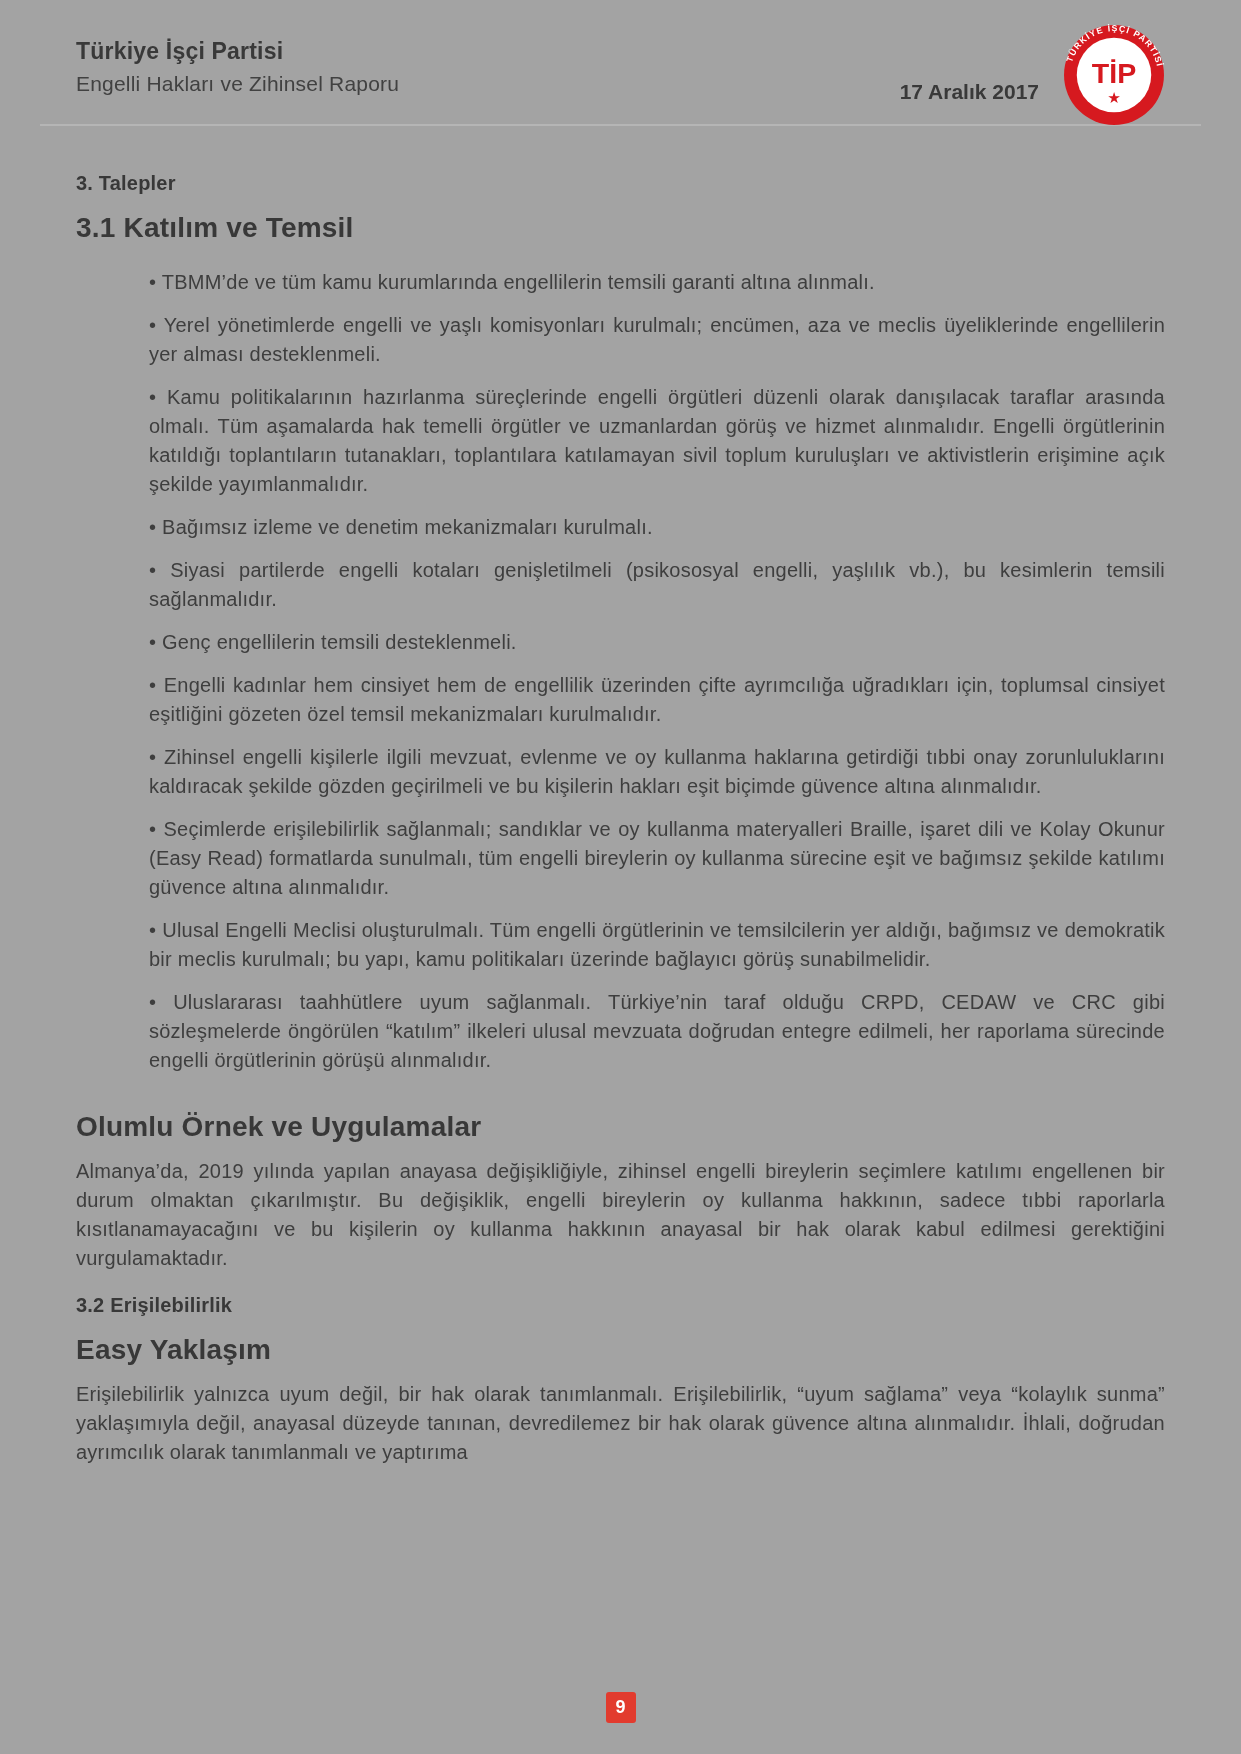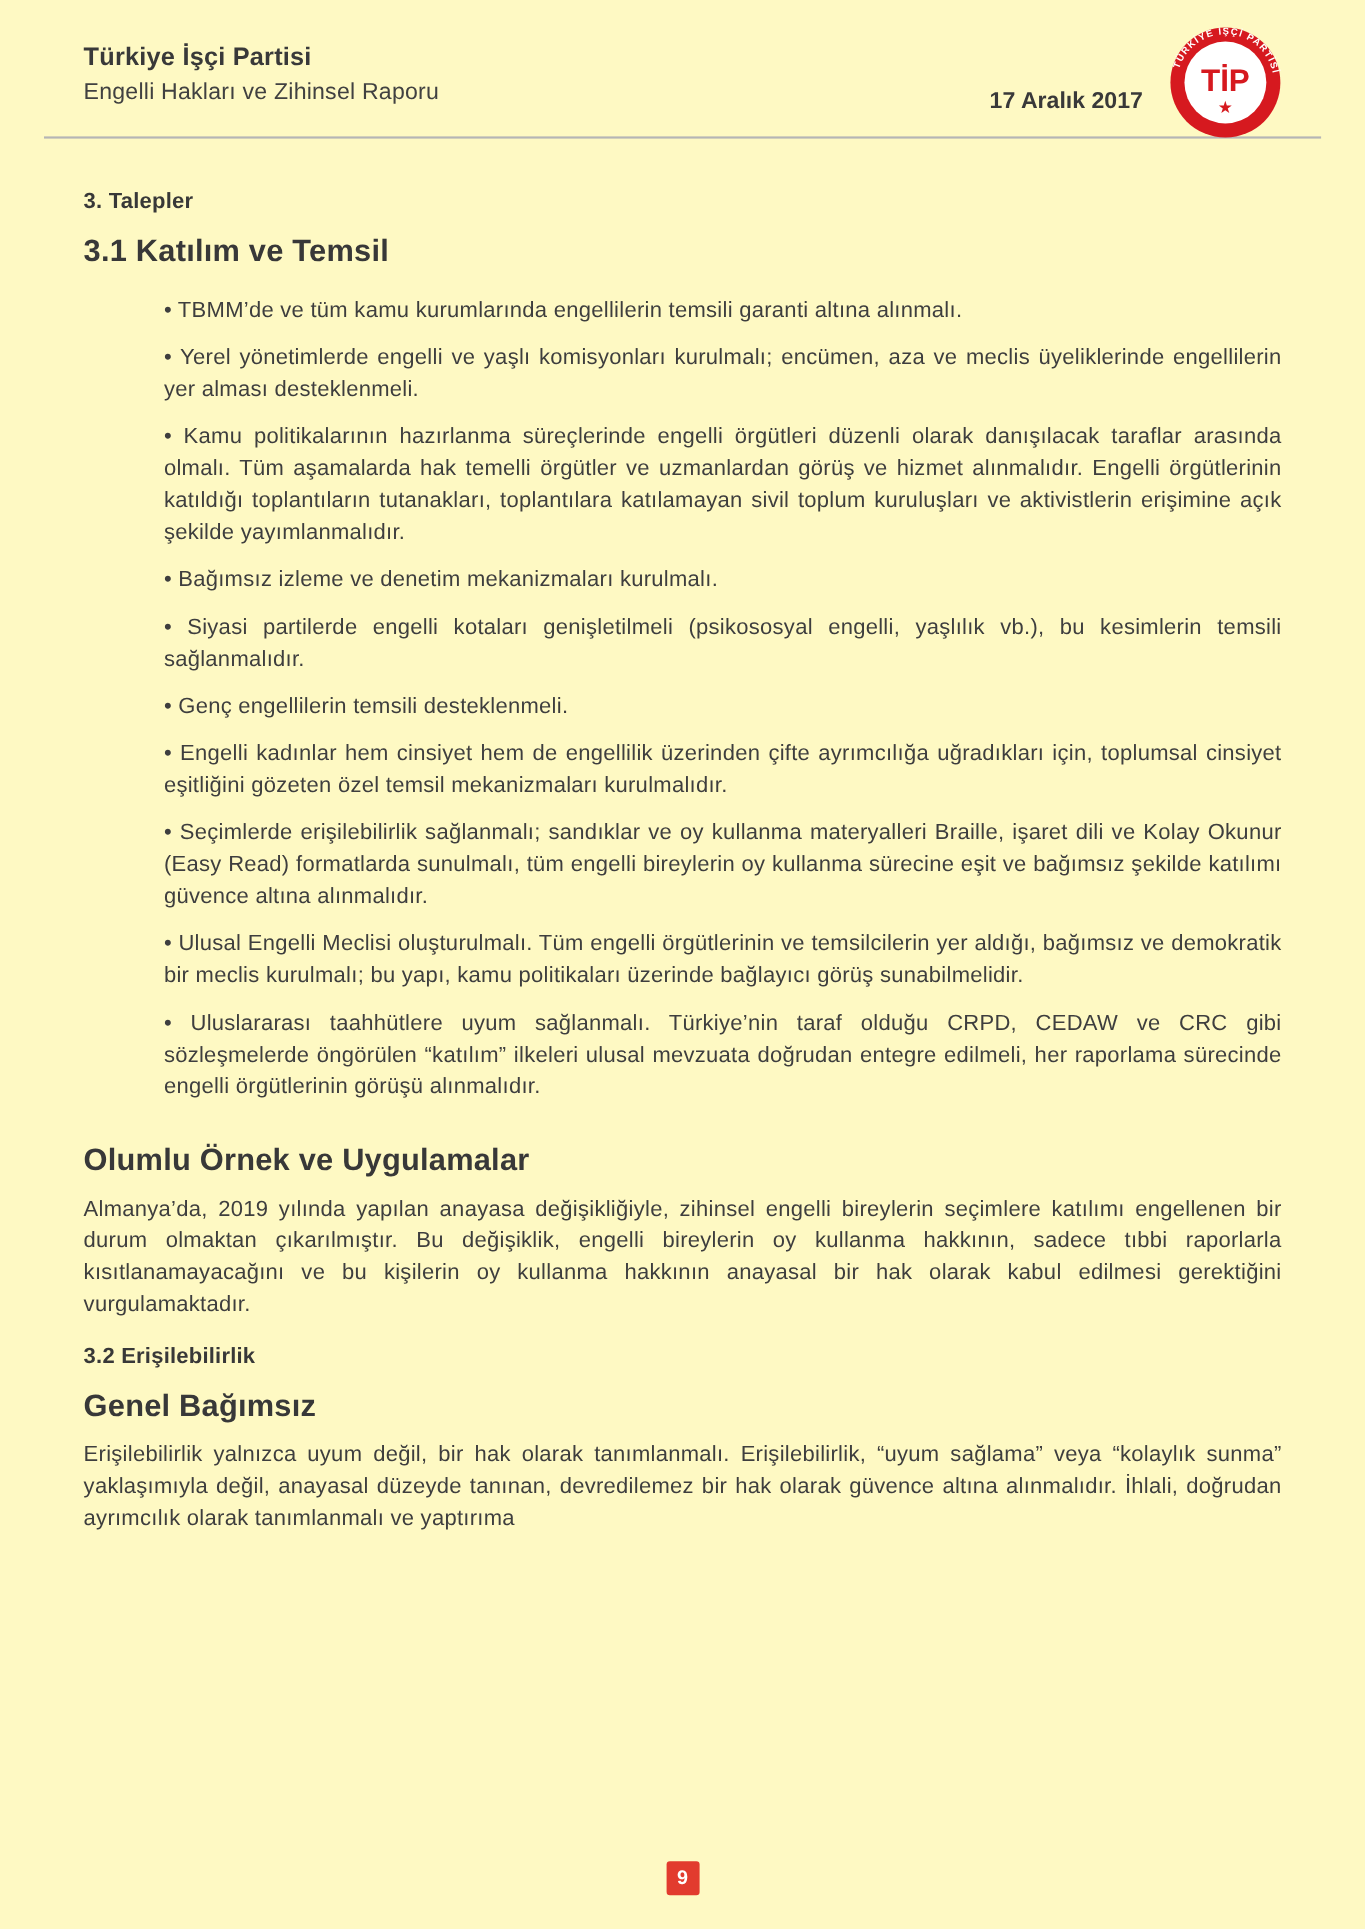--- a/index.html
+++ b/index.html
@@ -8,21 +8,21 @@
     width: 1241px; height: 1754px;
     background: #ffffff;
     font-family: "Liberation Sans", sans-serif;
     color: #3e3e3e;
   }
   .page {
     position: relative;
     width: 1241px; height: 1754px;
     padding: 38px 76px 0 76px;
     overflow: hidden;
-    background: #fef9c3;
+    background: #a3a3a3;
   }
   .header { position: relative; height: 70px; }
   .org-name {
     font-size: 23px; font-weight: bold; color: #393939; letter-spacing: .2px;
   }
   .report-title {
     font-size: 21px; margin-top: 7px; color: #414141; letter-spacing: .2px;
   }
   .report-date {
     position: absolute; right: 126px; bottom: 4px;
@@ -103,28 +103,29 @@
     <h3 class="subsection-title">3.1 Katılım ve Temsil</h3>
 
     <div class="bullets">
       <p class="bullet">• TBMM’de ve tüm kamu kurumlarında engellilerin temsili garanti altına alınmalı.</p>
       <p class="bullet">• Yerel yönetimlerde engelli ve yaşlı komisyonları kurulmalı; encümen, aza ve meclis üyeliklerinde engellilerin yer alması desteklenmeli.</p>
       <p class="bullet">• Kamu politikalarının hazırlanma süreçlerinde engelli örgütleri düzenli olarak danışılacak taraflar arasında olmalı. Tüm aşamalarda hak temelli örgütler ve uzmanlardan görüş ve hizmet alınmalıdır. Engelli örgütlerinin katıldığı toplantıların tutanakları, toplantılara katılamayan sivil toplum kuruluşları ve aktivistlerin erişimine açık şekilde yayımlanmalıdır.</p>
       <p class="bullet">• Bağımsız izleme ve denetim mekanizmaları kurulmalı.</p>
       <p class="bullet">• Siyasi partilerde engelli kotaları genişletilmeli (psikososyal engelli, yaşlılık vb.), bu kesimlerin temsili sağlanmalıdır.</p>
       <p class="bullet">• Genç engellilerin temsili desteklenmeli.</p>
       <p class="bullet">• Engelli kadınlar hem cinsiyet hem de engellilik üzerinden çifte ayrımcılığa uğradıkları için, toplumsal cinsiyet eşitliğini gözeten özel temsil mekanizmaları kurulmalıdır.</p>
+      <p class="bullet">• Zihinsel engelli kişilerle ilgili mevzuat, evlenme ve oy kullanma haklarına getirdiği tıbbi onay zorunluluklarını kaldıracak şekilde gözden geçirilmeli ve bu kişilerin hakları eşit biçimde güvence altına alınmalıdır.</p>
       <p class="bullet">• Seçimlerde erişilebilirlik sağlanmalı; sandıklar ve oy kullanma materyalleri Braille, işaret dili ve Kolay Okunur (Easy Read) formatlarda sunulmalı, tüm engelli bireylerin oy kullanma sürecine eşit ve bağımsız şekilde katılımı güvence altına alınmalıdır.</p>
       <p class="bullet">• Ulusal Engelli Meclisi oluşturulmalı. Tüm engelli örgütlerinin ve temsilcilerin yer aldığı, bağımsız ve demokratik bir meclis kurulmalı; bu yapı, kamu politikaları üzerinde bağlayıcı görüş sunabilmelidir.</p>
       <p class="bullet">• Uluslararası taahhütlere uyum sağlanmalı. Türkiye’nin taraf olduğu CRPD, CEDAW ve CRC gibi sözleşmelerde öngörülen “katılım” ilkeleri ulusal mevzuata doğrudan entegre edilmeli, her raporlama sürecinde engelli örgütlerinin görüşü alınmalıdır.</p>
     </div>
 
     <h3 class="subsection-title mt-xl">Olumlu Örnek ve Uygulamalar</h3>
     <p class="para">Almanya’da, 2019 yılında yapılan anayasa değişikliğiyle, zihinsel engelli bireylerin seçimlere katılımı engellenen bir durum olmaktan çıkarılmıştır. Bu değişiklik, engelli bireylerin oy kullanma hakkının, sadece tıbbi raporlarla kısıtlanamayacağını ve bu kişilerin oy kullanma hakkının anayasal bir hak olarak kabul edilmesi gerektiğini vurgulamaktadır.</p>
 
     <h2 class="section-title mt-lg">3.2 Erişilebilirlik</h2>
-    <h3 class="subsection-title">Genel Bağımsız</h3>
+    <h3 class="subsection-title">Easy Yaklaşım</h3>
     <p class="para">Erişilebilirlik yalnızca uyum değil, bir hak olarak tanımlanmalı. Erişilebilirlik, “uyum sağlama” veya “kolaylık sunma” yaklaşımıyla değil, anayasal düzeyde tanınan, devredilemez bir hak olarak güvence altına alınmalıdır. İhlali, doğrudan ayrımcılık olarak tanımlanmalı ve yaptırıma</p>
   </main>
 
   <div class="page-number">9</div>
 
 </div>
 
 </body></html>

